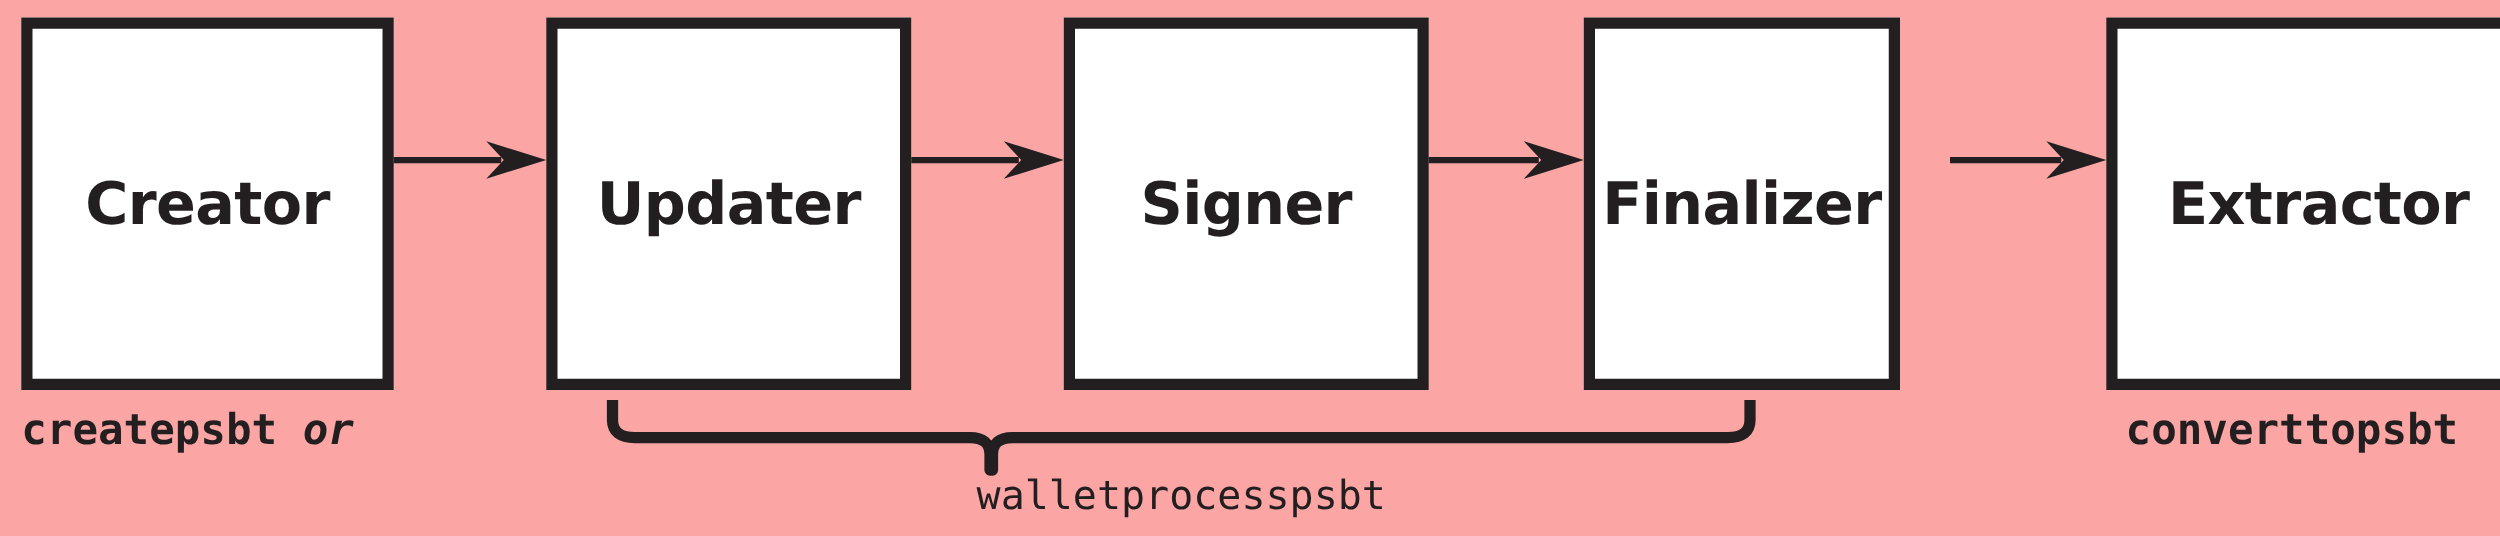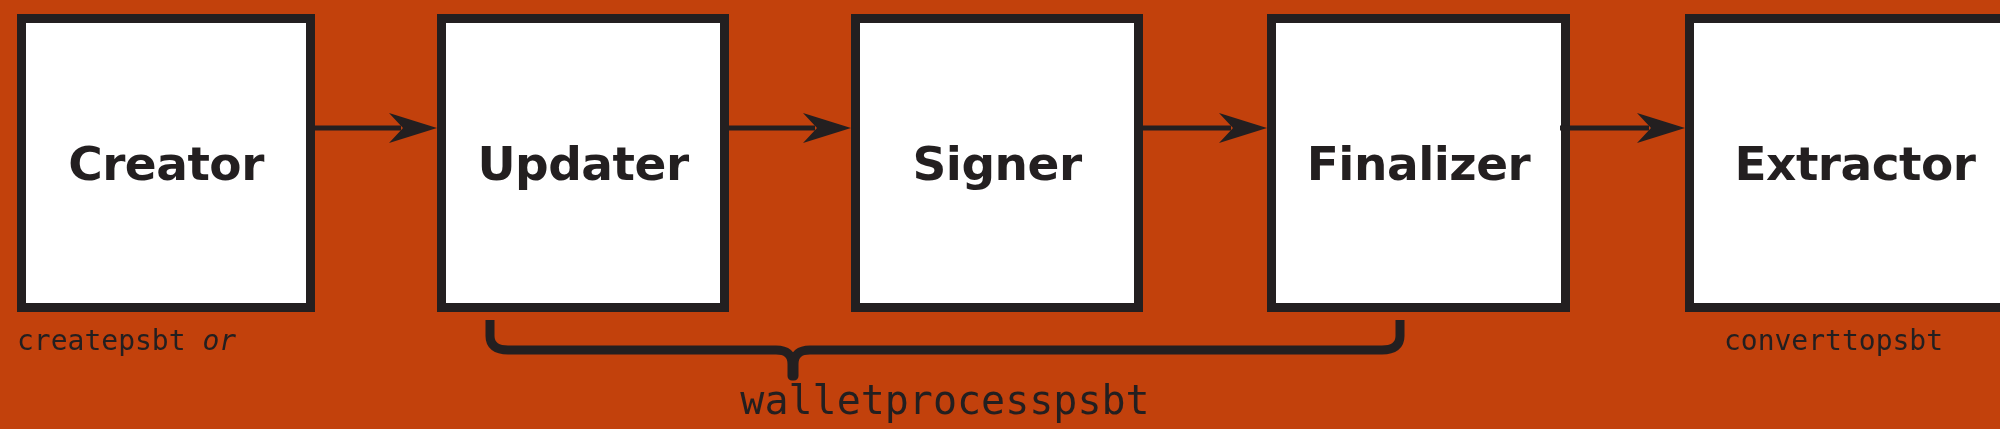--- a/index.html
+++ b/index.html
@@ -10,21 +10,21 @@
   body {
     width: 2000px;
     height: 429px;
     overflow: hidden;
     font-family: "DejaVu Sans", sans-serif;
   }
   #diagram {
     position: relative;
     width: 2000px;
     height: 429px;
-    background: #c2410c;
+    background: #fca5a5;
   }
   .stage-box {
     position: absolute;
     box-sizing: border-box;
     border: 9px solid #231f20;
     background: #ffffff;
     display: flex;
     align-items: center;
     justify-content: center;
   }
@@ -37,25 +37,25 @@
     letter-spacing: -0.5px;
     white-space: nowrap;
   }
   .arrow-svg {
     position: absolute;
     overflow: visible;
   }
   .caption {
     position: absolute;
     font-family: "DejaVu Sans Mono", monospace;
-    font-size: 28px;
+    font-size: 34px;
     line-height: 1.33;
     color: #231f20;
     white-space: nowrap;
-    font-weight: normal;
+    font-weight: bold;
   }
   .caption em {
     font-style: italic;
     font-family: "DejaVu Sans Mono", monospace;
   }
   .caption-left {
     left: 17px;
     top: 322px;
     text-align: left;
   }
@@ -71,21 +71,21 @@
     top: 318px;
     overflow: visible;
   }
   .brace-label {
     position: absolute;
     left: 470px;
     top: 377px;
     width: 950px;
     text-align: center;
     font-family: "DejaVu Sans Mono", monospace;
-    font-size: 40px;
+    font-size: 32px;
     color: #231f20;
     white-space: nowrap;
   }
 </style>
 </head>
 <body>
 
 <div id="diagram">
 
   <div class="stage-box" style="left:17px; top:14px; width:298px; height:298px;">
@@ -93,21 +93,21 @@
   </div>
 
   <div class="stage-box" style="left:437px; top:14px; width:292px; height:298px;">
     <span class="stage-label">Updater</span>
   </div>
 
   <div class="stage-box" style="left:851px; top:14px; width:292px; height:298px;">
     <span class="stage-label">Signer</span>
   </div>
 
-  <div class="stage-box" style="left:1267px; top:14px; width:303px; height:298px;">
+  <div class="stage-box" style="left:1267px; top:14px; width:253px; height:298px;">
     <span class="stage-label">Finalizer</span>
   </div>
 
   <div class="stage-box" style="left:1685px; top:14px; width:340px; height:298px;">
     <span class="stage-label">Extractor</span>
   </div>
 
   <svg class="arrow-svg" style="left:315px; top:108px;" width="122" height="40" viewBox="0 0 122 40">
     <line x1="0" y1="20" x2="86" y2="20" stroke="#231f20" stroke-width="5"></line>
     <path d="M 122 20 L 74 5 L 88 20 L 74 35 Z" fill="#231f20"></path>

